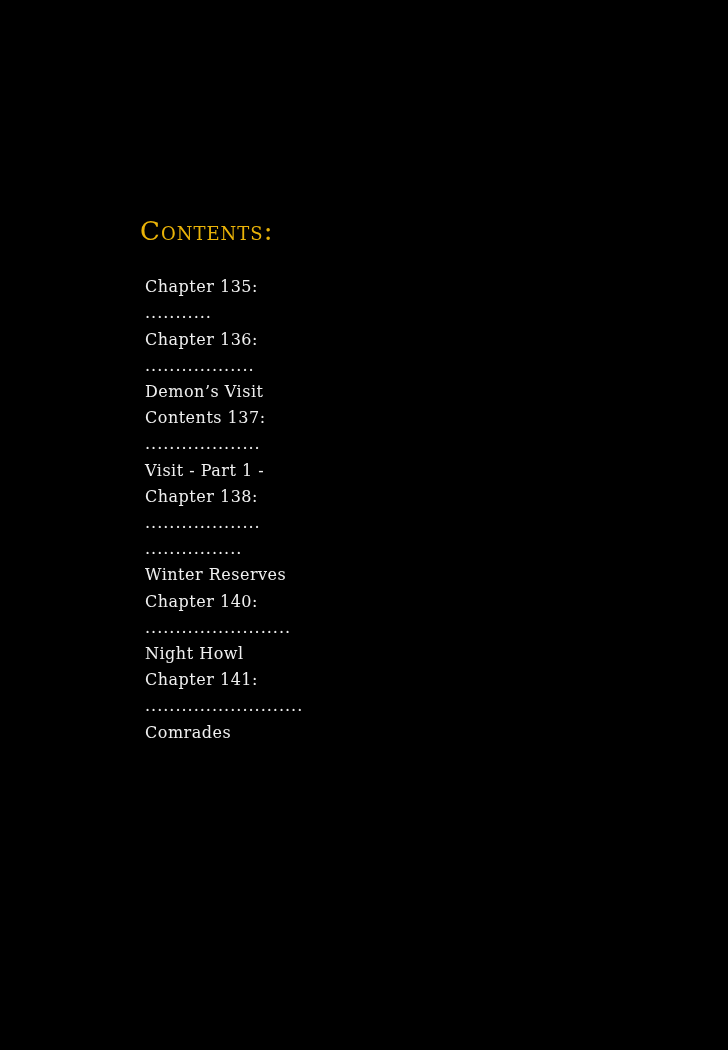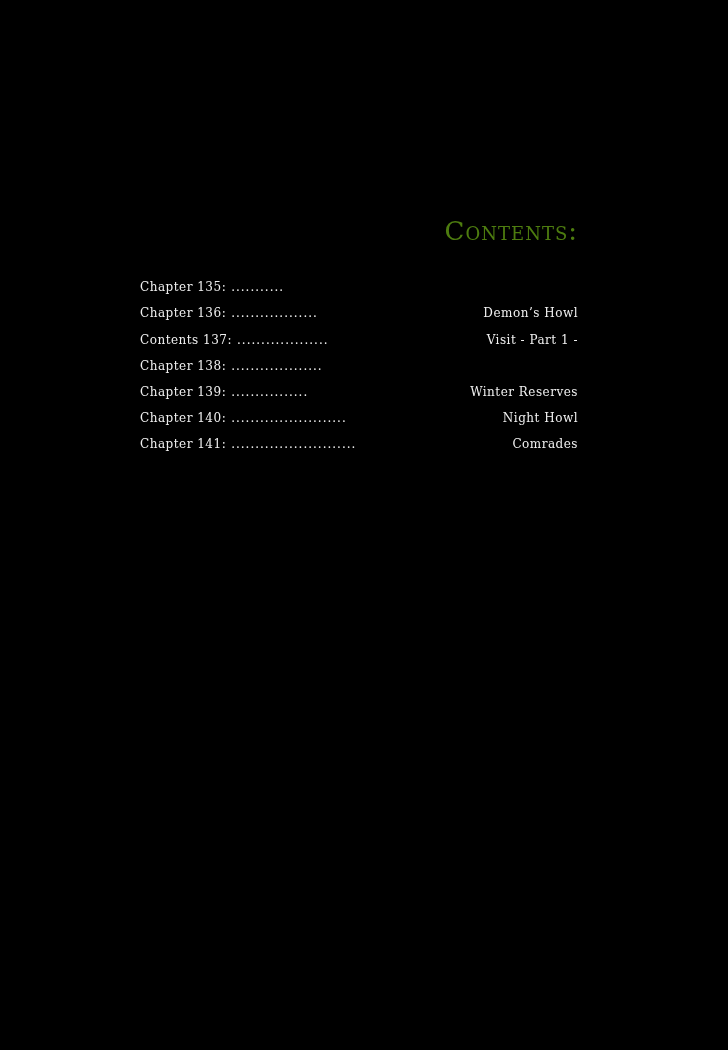--- a/index.html
+++ b/index.html
@@ -16,37 +16,38 @@
     font-family: "DejaVu Serif", "Liberation Serif", serif;
     color: #f0f0f0;
   }
   .content {
     position: absolute;
     left: 140px;
     top: 216px;
     width: 438px;
   }
   .contents-title {
-    text-align: right;
+    text-align: left;
     font-size: 26px;
     font-variant: small-caps;
     letter-spacing: 1px;
     line-height: 1.2;
-    color: #4d7c0f;
+    color: #eab308;
   }
   .toc-list {
     margin-top: 27px;
   }
   .toc-entry {
     display: flex;
     align-items: baseline;
-    font-size: 12px;
+    font-size: 16px;
     line-height: 26.2px;
     letter-spacing: 0.5px;
     white-space: nowrap;
+    flex-direction: column;
   }
   .entry-label {
     flex: none;
   }
   .entry-dots {
     flex: 1 1 auto;
     overflow: hidden;
     margin: 0 5px;
     letter-spacing: 1px;
   }
@@ -63,36 +64,35 @@
     <div class="toc-list">
 
       <div class="toc-entry">
         <span class="entry-label">Chapter 135:</span>
         <span class="entry-dots">...........</span>
       </div>
 
       <div class="toc-entry">
         <span class="entry-label">Chapter 136:</span>
         <span class="entry-dots">..................</span>
-        <span class="entry-title">Demon’s Howl</span>
+        <span class="entry-title">Demon’s Visit</span>
       </div>
 
       <div class="toc-entry">
         <span class="entry-label">Contents 137:</span>
         <span class="entry-dots">...................</span>
         <span class="entry-title">Visit - Part 1 -</span>
       </div>
 
       <div class="toc-entry">
         <span class="entry-label">Chapter 138:</span>
         <span class="entry-dots">...................</span>
       </div>
 
       <div class="toc-entry">
-        <span class="entry-label">Chapter 139:</span>
         <span class="entry-dots">................</span>
         <span class="entry-title">Winter Reserves</span>
       </div>
 
       <div class="toc-entry">
         <span class="entry-label">Chapter 140:</span>
         <span class="entry-dots">........................</span>
         <span class="entry-title">Night Howl</span>
       </div>
 

